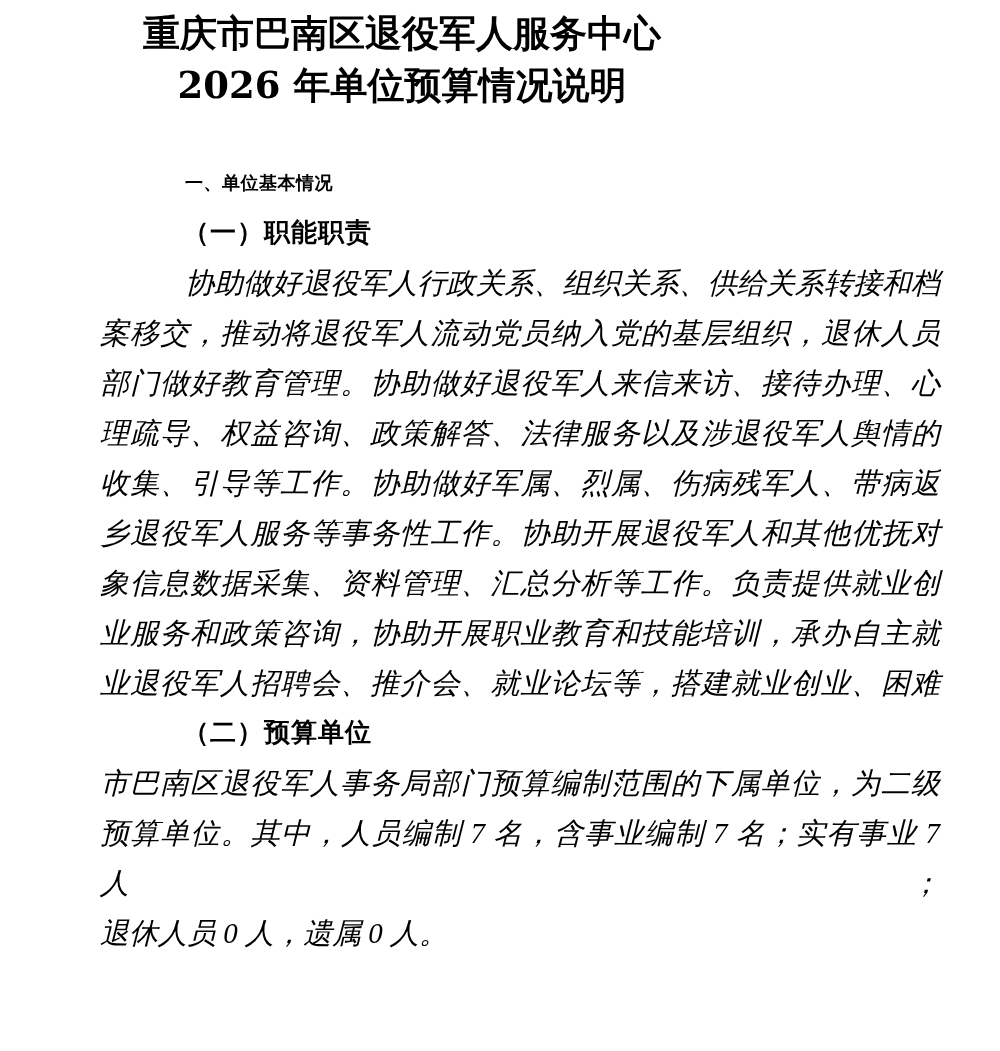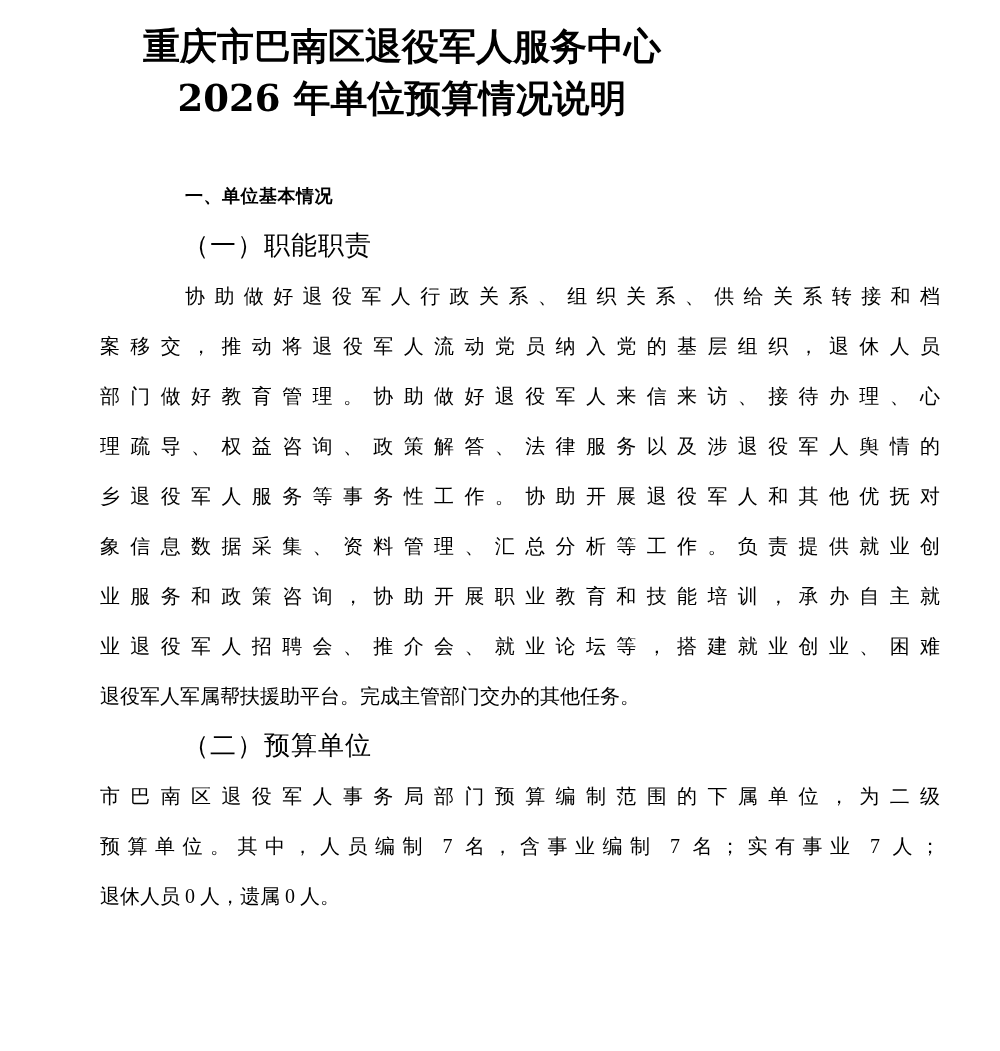--- a/index.html
+++ b/index.html
@@ -13,21 +13,21 @@
     color: #000000;
     overflow: hidden;
     font-family: "Liberation Serif", serif;
   }
   .page {
     width: 1000px;
     height: 1051px;
     position: relative;
   }
   .title-block {
-    padding-top: 20px;
+    padding-top: 7px;
     width: 804px;
   }
   .title-line {
     font-family: "DejaVu Serif", "Liberation Serif", serif;
     font-weight: bold;
     font-size: 37px;
     line-height: 52px;
     text-align: center;
     letter-spacing: 0px;
   }
@@ -39,32 +39,33 @@
   .h1 {
     font-family: "Liberation Sans", "DejaVu Sans", sans-serif;
     font-weight: 700;
     font-size: 18px;
     line-height: 50px;
     text-indent: 85px;
     letter-spacing: 0.5px;
   }
   .h2 {
     font-family: "Liberation Serif", "DejaVu Serif", serif;
-    font-weight: 400;
+    font-weight: 700;
     font-size: 26px;
     line-height: 50px;
     text-indent: 83px;
     letter-spacing: 1px;
   }
   .line {
     font-family: "Liberation Serif", "DejaVu Serif", serif;
-    font-size: 20px;
+    font-size: 29px;
     line-height: 50px;
     text-align: justify;
     text-align-last: justify;
+    font-style: italic;
   }
   .line.first {
     text-indent: 85px;
   }
   .line.plast {
     text-align-last: left;
   }
 </style>
 </head>
 <body style="background: rgb(255, 255, 255); color: rgb(0, 0, 0);">
@@ -74,23 +75,23 @@
     <div class="title-line">重庆市巴南区退役军人服务中心</div>
     <div class="title-line">2026 年单位预算情况说明</div>
   </div>
   <div class="content">
       <div class="h1">一、单位基本情况</div>
       <div class="h2">（一）职能职责</div>
       <div class="line first">协助做好退役军人行政关系、组织关系、供给关系转接和档</div>
       <div class="line">案移交，推动将退役军人流动党员纳入党的基层组织，退休人员</div>
       <div class="line">部门做好教育管理。协助做好退役军人来信来访、接待办理、心</div>
       <div class="line">理疏导、权益咨询、政策解答、法律服务以及涉退役军人舆情的</div>
+      <div class="line">收集、引导等工作。协助做好军属、烈属、伤病残军人、带病返</div>
       <div class="line">乡退役军人服务等事务性工作。协助开展退役军人和其他优抚对</div>
       <div class="line">象信息数据采集、资料管理、汇总分析等工作。负责提供就业创</div>
       <div class="line">业服务和政策咨询，协助开展职业教育和技能培训，承办自主就</div>
       <div class="line">业退役军人招聘会、推介会、就业论坛等，搭建就业创业、困难</div>
-      <div class="line plast">退役军人军属帮扶援助平台。完成主管部门交办的其他任务。</div>
       <div class="h2">（二）预算单位</div>
       <div class="line">市巴南区退役军人事务局部门预算编制范围的下属单位，为二级</div>
       <div class="line">预算单位。其中，人员编制 7 名，含事业编制 7 名；实有事业 7 人；</div>
       <div class="line plast">退休人员 0 人，遗属 0 人。</div>
     </div>
 </div>
 
 </body></html>

